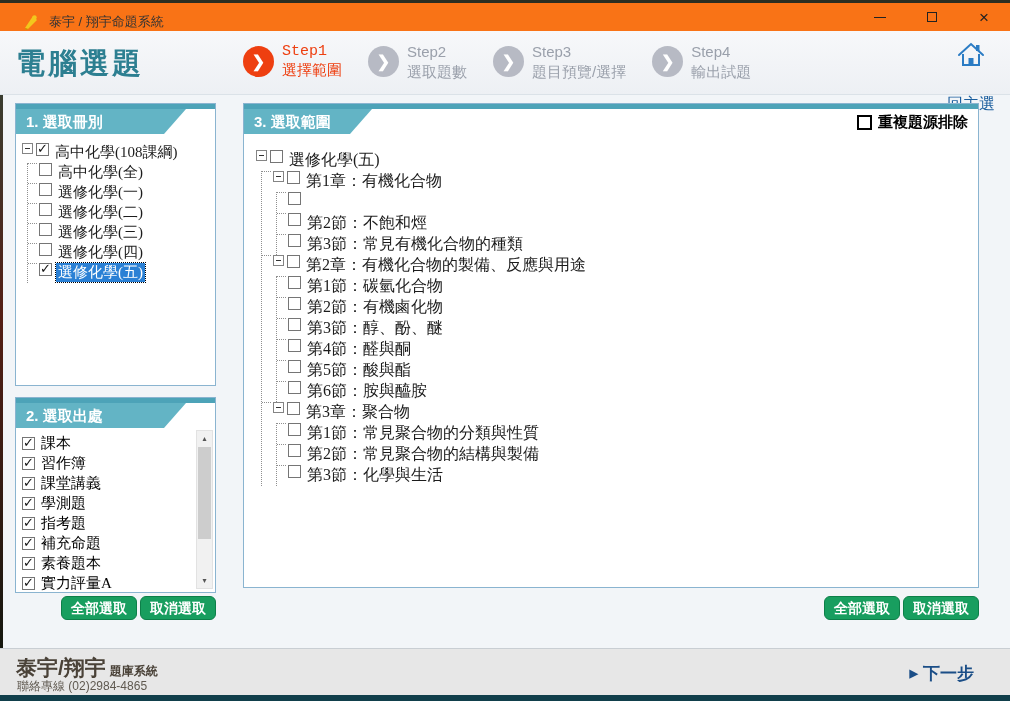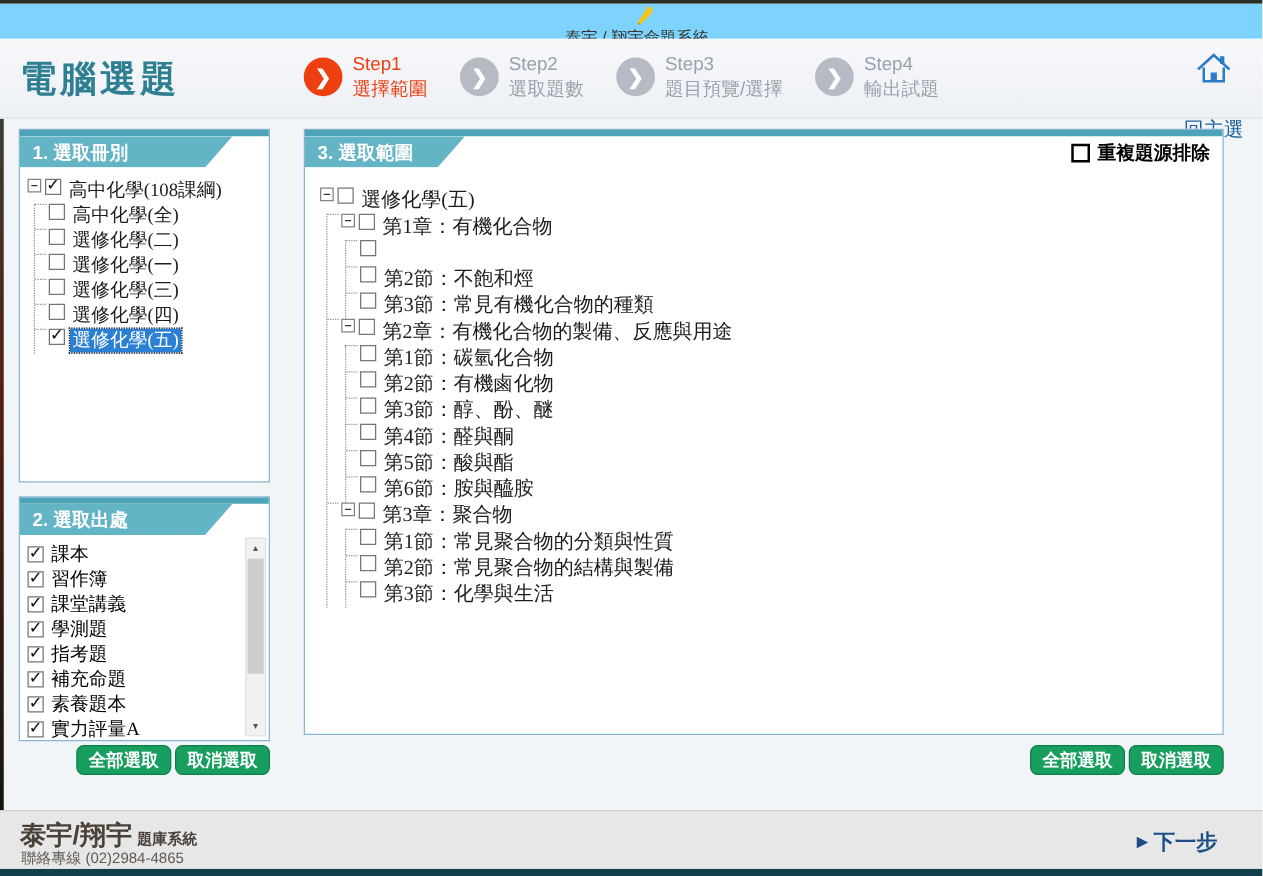--- a/index.html
+++ b/index.html
@@ -10,22 +10,22 @@
     font-family: "Liberation Sans", sans-serif;
     overflow: hidden;
   }
   
   .desktop-top { position:absolute; top:0; left:0; right:0; height:3px; background:#2b2e22; }
   .desktop-left { position:absolute; left:0; top:95px; height:553px; width:3px;
                   background:linear-gradient(#3a3d30,#551f15 40%,#15170f); }
   .desktop-bottom { position:absolute; left:0; right:0; bottom:0; height:6px; background:#113f4b; }
 
   
-  .titlebar { position:absolute; top:3px; left:0; right:0; height:28px; background:#7dd3fc;
-              display:flex; align-items:center;flex-direction:column; }
+  .titlebar { position:absolute; top:3px; left:0; right:0; height:28px; background:#f97316;
+              display:flex; align-items:flex-end; }
   .app-icon { margin-left:22px; width:18px; height:18px; flex:none; }
   .title-text { margin-left:9px; font-size:13px; color:#333; }
   .win-controls { margin-left:auto; display:flex; height:100%; }
   .win-btn { width:52px; height:100%; display:flex; align-items:center; justify-content:center;
              color:#222; cursor:default; }
   .glyph-min { width:12px; border-top:1.5px solid #222; display:inline-block; }
   .glyph-max { width:10px; height:10px; border:1.5px solid #222; display:inline-block; }
   .glyph-close { font-size:17px; line-height:1; }
 
   
@@ -33,21 +33,21 @@
             background:linear-gradient(#f7f8fa,#edf0f4); border-bottom:1px solid #dbe2e8; }
   .page-title { position:absolute; left:16px; top:13px; font-size:29px; font-weight:bold;
                 color:#2d7f91; letter-spacing:3px;text-align:center; }
   .steps { position:absolute; left:243px; top:11px; display:flex; gap:26px; }
   .step { display:flex; align-items:center; gap:8px; cursor:default; }
   .step-circle { width:31px; height:31px; border-radius:50%; background:#b7bac4; color:#fff;
                  display:flex; align-items:center; justify-content:center;
                  font-size:16px; font-weight:bold; flex:none; }
   .step[data-state="active"] .step-circle { background:#ee3f10; }
   .step-text { font-size:15px; line-height:1.3; color:#9aa0ab; }
-  .step[data-state="active"] .step-text { color:#ee3f10; }
+  .step[data-state="active"] .step-text { color:#ee3f10;font-family:Liberation Mono, monospace; }
   .home-btn { position:absolute; right:8px; top:5px; width:62px; height:56px; text-align:center;
               cursor:pointer; }
   .home-btn svg { display:block; margin:2px auto 0; }
   .home-label { font-size:16px; color:#1c5f9e;margin-top:24px; }
 
   
   .panel { position:absolute; background:#fff; border:1px solid #8ab4d0; }
   #panel1 { left:15px; top:103px; width:201px; height:283px; }
   #panel2 { left:15px; top:397px; width:201px; height:196px; }
   #panel3 { left:243px; top:103px; width:736px; height:485px; }
@@ -191,26 +191,26 @@
     </div>
     <div class="grp">
       <div class="trow">
         <span class="tick"></span>
         <span class="cb" data-state="unchecked"></span>
         <span class="lbl">高中化學(全)</span>
       </div>
       <div class="trow">
         <span class="tick"></span>
         <span class="cb" data-state="unchecked"></span>
+        <span class="lbl">選修化學(一)</span>
+      </div>
+      <div class="trow">
+        <span class="tick"></span>
+        <span class="cb" data-state="unchecked"></span>
         <span class="lbl">選修化學(二)</span>
-      </div>
-      <div class="trow">
-        <span class="tick"></span>
-        <span class="cb" data-state="unchecked"></span>
-        <span class="lbl">選修化學(一)</span>
       </div>
       <div class="trow">
         <span class="tick"></span>
         <span class="cb" data-state="unchecked"></span>
         <span class="lbl">選修化學(三)</span>
       </div>
       <div class="trow">
         <span class="tick"></span>
         <span class="cb" data-state="unchecked"></span>
         <span class="lbl">選修化學(四)</span>

